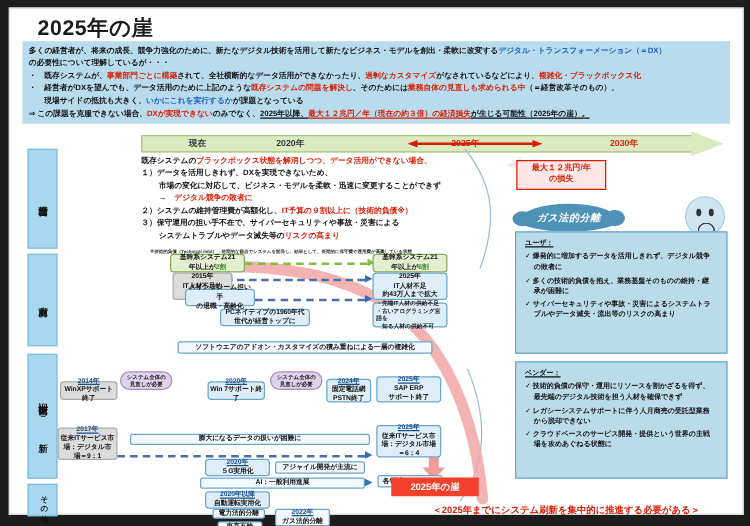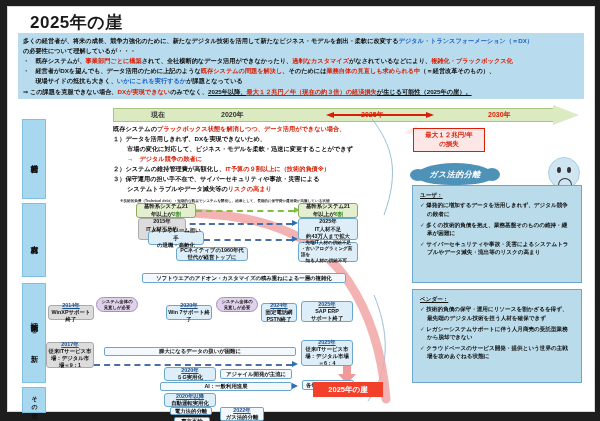--- a/index.html
+++ b/index.html
@@ -316,15 +316,16 @@
   <div class="bl" style="left:412px;top:288px;width:152px;">
     <span class="h">ベンダー：</span>
     <span class="li">✓ <span>技術的負債の保守・運用にリソースを割かざるを得ず、最先端のデジタル技術を担う人材を確保できず</span></span>
     <span class="li">✓ <span>レガシーシステムサポートに伴う人月商売の受託型業務から脱却できない</span></span>
     <span class="li">✓ <span>クラウドベースのサービス開発・提供という世界の主戦場を攻めあぐねる状態に</span></span>
   </div>
 
   <div class="cliffLbl">
         <span>2025年の崖</span>
       </div>
+  <div class="bottomMsg">＜2025年までにシステム刷新を集中的に推進する必要がある＞</div>
 
  </div>
 </div>
 
 </body></html>

